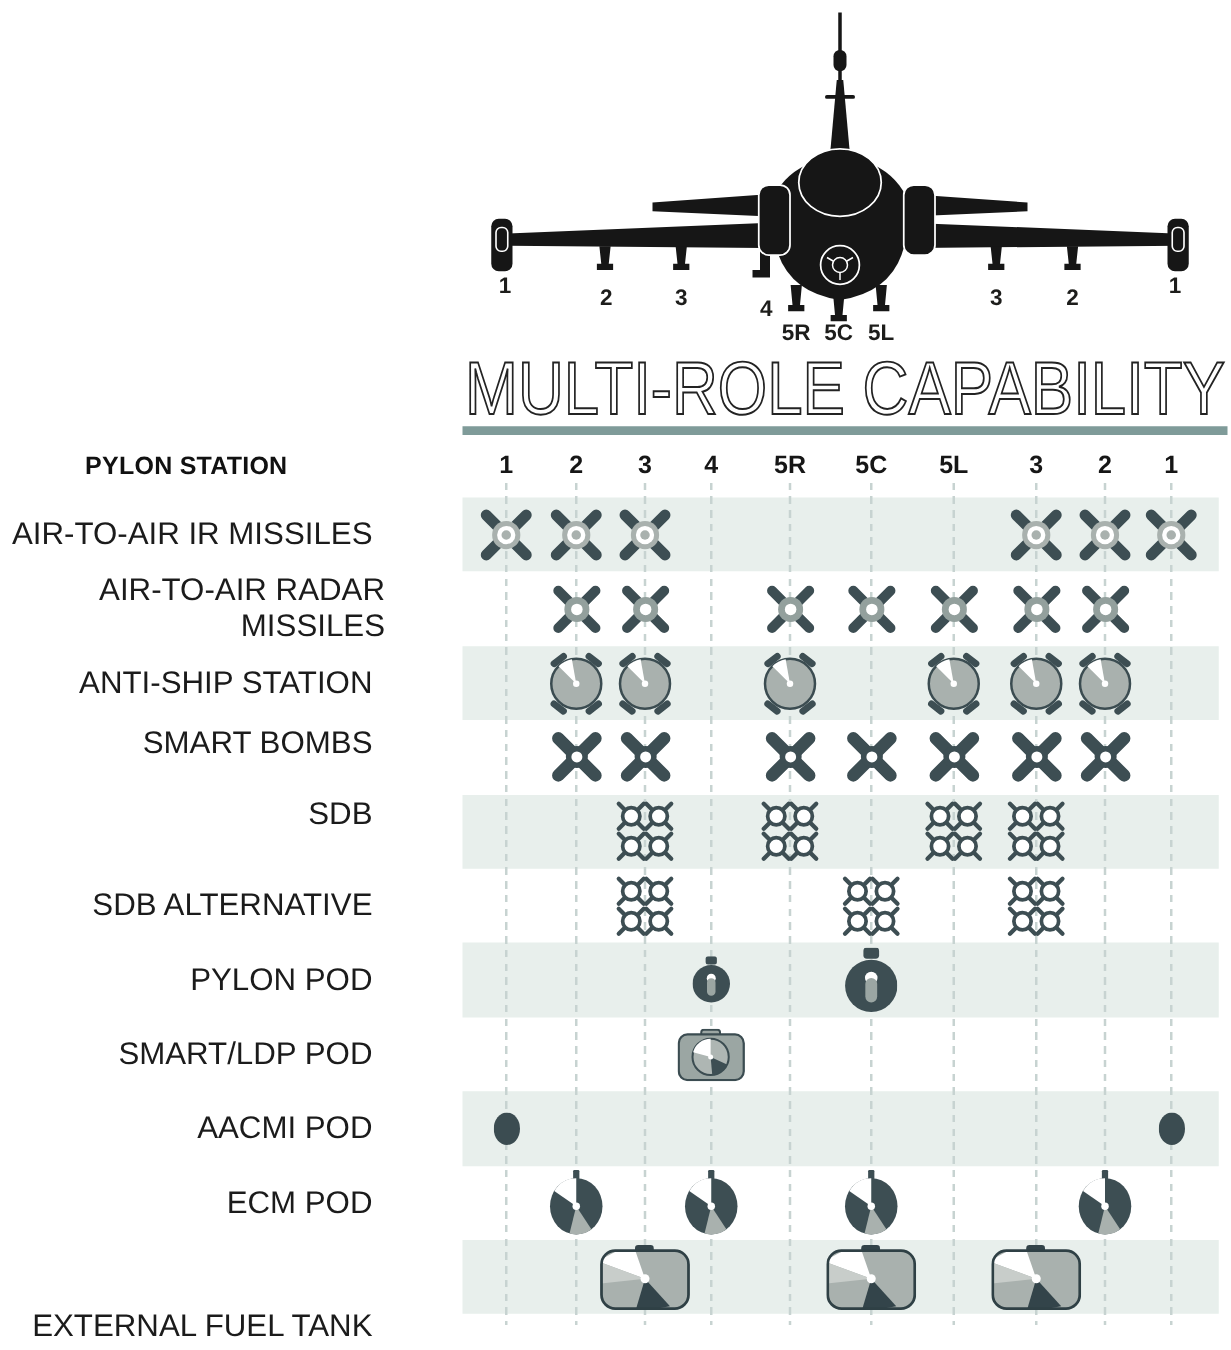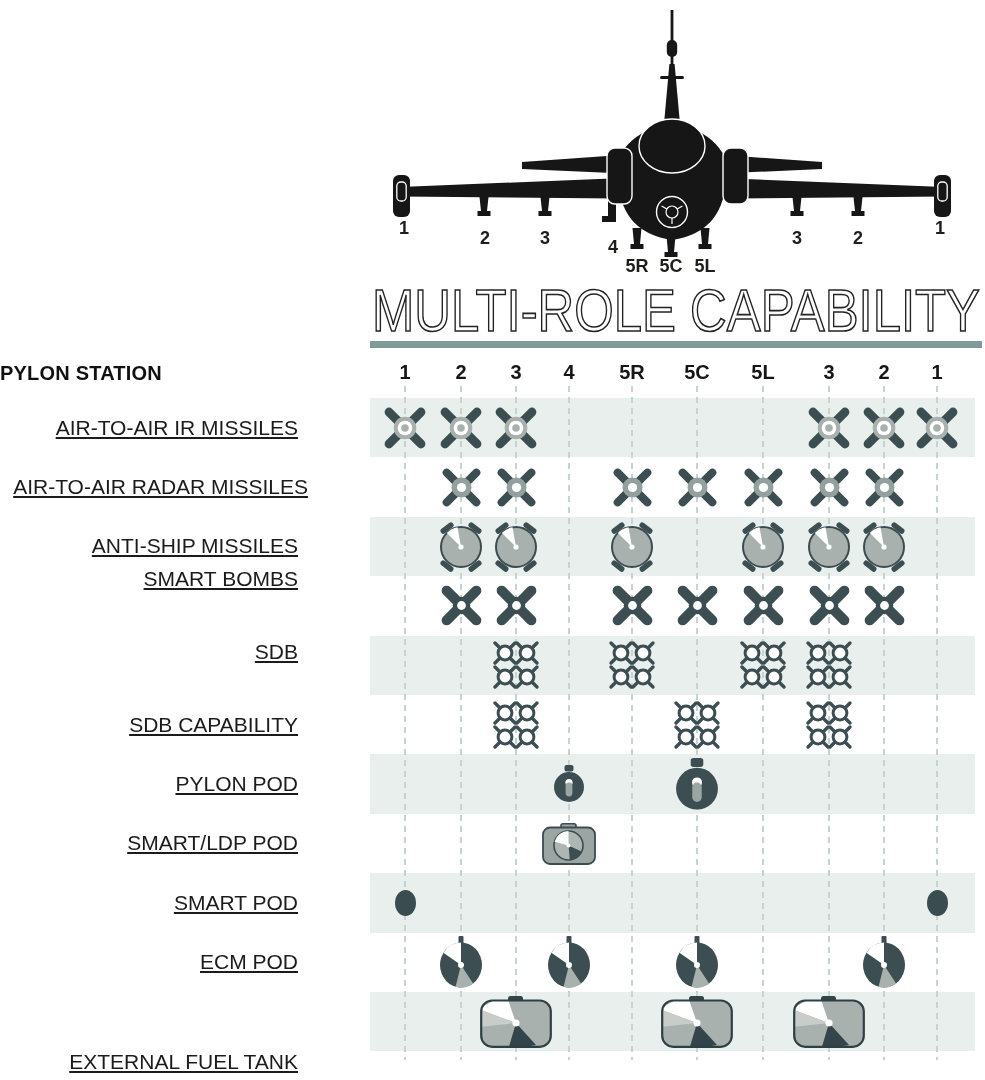--- a/index.html
+++ b/index.html
@@ -1,30 +1,30 @@
 <!DOCTYPE html>
 <html><head>
 <meta charset="utf-8">
 <style>
   html,body{margin:0;padding:0;background:#fff;}
   body{font-family:"Liberation Sans",sans-serif;color:#1d1d1b;}
   .canvas{position:relative;width:985px;height:1080px;background:#fff;overflow:hidden;}
   .aircraft-svg{position:absolute;left:370px;top:6px;width:615px;height:272px;}
   .title-svg{position:absolute;left:370px;top:282px;width:615px;height:62px;}
   .divider{position:absolute;left:370px;top:341px;width:612px;height:7px;background:#7f9b99;}
-  .pylon-header{position:absolute;left:0;top:362px;width:298px;text-align:left;
+  .pylon-header{position:absolute;left:0;top:362px;width:298px;text-align:center;
     font-weight:bold;font-size:20px;letter-spacing:.2px;color:#111;}
   .col-num{position:absolute;top:361px;width:44px;text-align:center;font-weight:bold;
     font-size:20px;color:#161616;z-index:3;}
   .vdash{position:absolute;width:2px;
     background:repeating-linear-gradient(to bottom,#c7d3d1 0 6px,rgba(0,0,0,0) 6px 11px);
     z-index:2;}
   .band{position:absolute;left:370px;width:605px;background:#e8efec;z-index:1;}
-  .row-label{position:absolute;left:0;width:298px;text-align:right;font-size:21px;
-    color:#1b1b1b;z-index:3;display:flex;align-items:center;justify-content:flex-end;text-decoration:underline;}
+  .row-label{position:absolute;left:0;width:298px;text-align:right;font-size:25px;
+    color:#1b1b1b;z-index:3;display:flex;align-items:center;justify-content:flex-end;}
   .cell-icon{position:absolute;z-index:3;}
   .hidden-defs{position:absolute;width:0;height:0;overflow:hidden;}
 </style>
 </head>
 <body>
 
 <svg class="hidden-defs" aria-hidden="true">
   <defs>
     <symbol id="sym-ir-missile" viewBox="0 0 50 50">
       <g fill="#3d4e53">
@@ -237,40 +237,40 @@
       <svg class="cell-icon" width="47" height="47" style="left: 739.5px; top: 463.6px;">
         <use href="#sym-radar-missile"></use>
       </svg>
       <svg class="cell-icon" width="47" height="47" style="left: 805.5px; top: 463.6px;">
         <use href="#sym-radar-missile"></use>
       </svg>
       <svg class="cell-icon" width="47" height="47" style="left: 860.5px; top: 463.6px;">
         <use href="#sym-radar-missile"></use>
       </svg>
       <div class="band" style="top: 516.8px; height: 59.4px;"></div>
-      <div class="row-label" style="top: 516.8px; height: 59.4px;">ANTI-SHIP MISSILES</div>
+      <div class="row-label" style="top: 516.8px; height: 59.4px;">ANTI-SHIP STATION</div>
       <svg class="cell-icon" width="50" height="56" style="left: 436px; top: 518.5px;">
         <use href="#sym-antiship-missile"></use>
       </svg>
       <svg class="cell-icon" width="50" height="56" style="left: 491px; top: 518.5px;">
         <use href="#sym-antiship-missile"></use>
       </svg>
       <svg class="cell-icon" width="50" height="56" style="left: 607px; top: 518.5px;">
         <use href="#sym-antiship-missile"></use>
       </svg>
       <svg class="cell-icon" width="50" height="56" style="left: 738px; top: 518.5px;">
         <use href="#sym-antiship-missile"></use>
       </svg>
       <svg class="cell-icon" width="50" height="56" style="left: 804px; top: 518.5px;">
         <use href="#sym-antiship-missile"></use>
       </svg>
       <svg class="cell-icon" width="50" height="56" style="left: 859px; top: 518.5px;">
         <use href="#sym-antiship-missile"></use>
       </svg>
-      <div class="row-label" style="top: 549px; height: 59.4px;">SMART BOMBS</div>
+      <div class="row-label" style="top: 565px; height: 59.4px;">SMART BOMBS</div>
       <svg class="cell-icon" width="47" height="47" style="left: 437.5px; top: 582.4px;">
         <use href="#sym-smart-bomb"></use>
       </svg>
       <svg class="cell-icon" width="47" height="47" style="left: 492.5px; top: 582.4px;">
         <use href="#sym-smart-bomb"></use>
       </svg>
       <svg class="cell-icon" width="47" height="47" style="left: 608.5px; top: 582.4px;">
         <use href="#sym-smart-bomb"></use>
       </svg>
       <svg class="cell-icon" width="47" height="47" style="left: 673.5px; top: 582.4px;">
@@ -292,21 +292,21 @@
       </svg>
       <svg class="cell-icon" width="48" height="50" style="left: 608px; top: 640.3px;">
         <use href="#sym-sdb-cluster"></use>
       </svg>
       <svg class="cell-icon" width="48" height="50" style="left: 739px; top: 640.3px;">
         <use href="#sym-sdb-cluster"></use>
       </svg>
       <svg class="cell-icon" width="48" height="50" style="left: 805px; top: 640.3px;">
         <use href="#sym-sdb-cluster"></use>
       </svg>
-      <div class="row-label" style="top: 695px; height: 59.4px;">SDB CAPABILITY</div>
+      <div class="row-label" style="top: 695px; height: 59.4px;">SDB ALTERNATIVE</div>
       <svg class="cell-icon" width="48" height="50" style="left: 492px; top: 699.7px;">
         <use href="#sym-sdb-cluster"></use>
       </svg>
       <svg class="cell-icon" width="48" height="50" style="left: 673px; top: 699.7px;">
         <use href="#sym-sdb-cluster"></use>
       </svg>
       <svg class="cell-icon" width="48" height="50" style="left: 805px; top: 699.7px;">
         <use href="#sym-sdb-cluster"></use>
       </svg>
       <div class="band" style="top: 754.4px; height: 59.4px;"></div>
@@ -315,21 +315,21 @@
         <use href="#sym-recce-pod"></use>
       </svg>
       <svg class="cell-icon" width="42" height="53" style="left: 676px; top: 757.6px;">
         <use href="#sym-recce-pod"></use>
       </svg>
       <div class="row-label" style="top: 813.8px; height: 59.4px;">SMART/LDP POD</div>
       <svg class="cell-icon" width="54" height="42" style="left: 542px; top: 822.5px;">
         <use href="#sym-flir-pod"></use>
       </svg>
       <div class="band" style="top: 873.2px; height: 59.4px;"></div>
-      <div class="row-label" style="top: 873.2px; height: 59.4px;">SMART POD</div>
+      <div class="row-label" style="top: 873.2px; height: 59.4px;">AACMI POD</div>
       <svg class="cell-icon" width="21" height="26" style="left: 394.5px; top: 889.9px;">
         <use href="#sym-aacmi-pod"></use>
       </svg>
       <svg class="cell-icon" width="21" height="26" style="left: 926.5px; top: 889.9px;">
         <use href="#sym-aacmi-pod"></use>
       </svg>
       <div class="row-label" style="top: 932.6px; height: 59.4px;">ECM POD</div>
       <svg class="cell-icon" width="44" height="52" style="left: 439px; top: 936.3px;">
         <use href="#sym-ecm-pod"></use>
       </svg>

